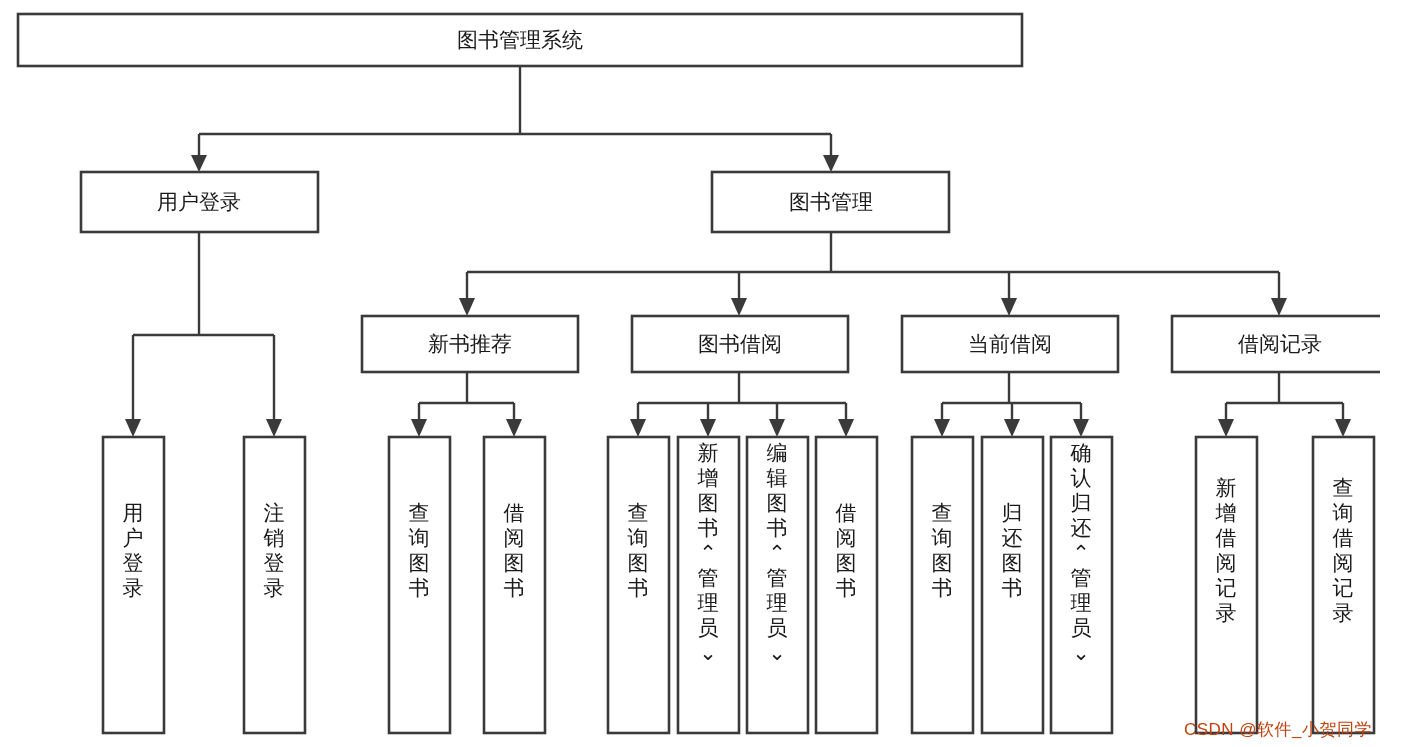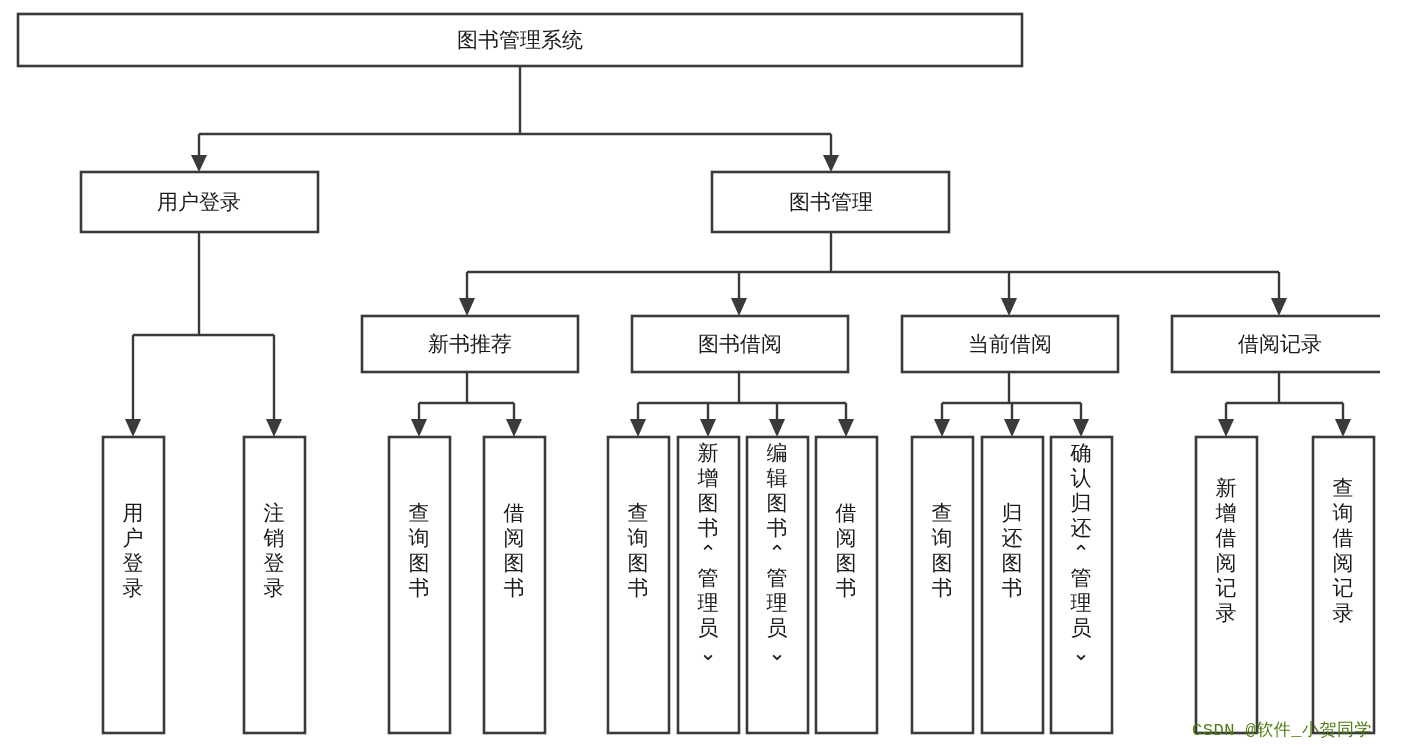--- a/index.html
+++ b/index.html
@@ -49,23 +49,23 @@
   .node-label-vertical {
     fill: #1a1a1a;
     font-family: "Liberation Sans", "DejaVu Sans", sans-serif;
     font-size: 21px;
     text-anchor: middle;
   }
   .watermark-text {
     position: absolute;
     right: 8px;
     bottom: 6px;
-    font-family: Liberation Mono, monospace;
+    font-family: Liberation Sans, sans-serif;
     font-size: 17px;
-    color: #4d7c0f;
+    color: #c2410c;
     white-space: nowrap;
     letter-spacing: 0.5px;
   }
 </style>
 </head>
 <body>
 
 <div id="diagram-root">
 
   <svg class="flow" viewBox="0 0 1405 747" xmlns="http://www.w3.org/2000/svg">

